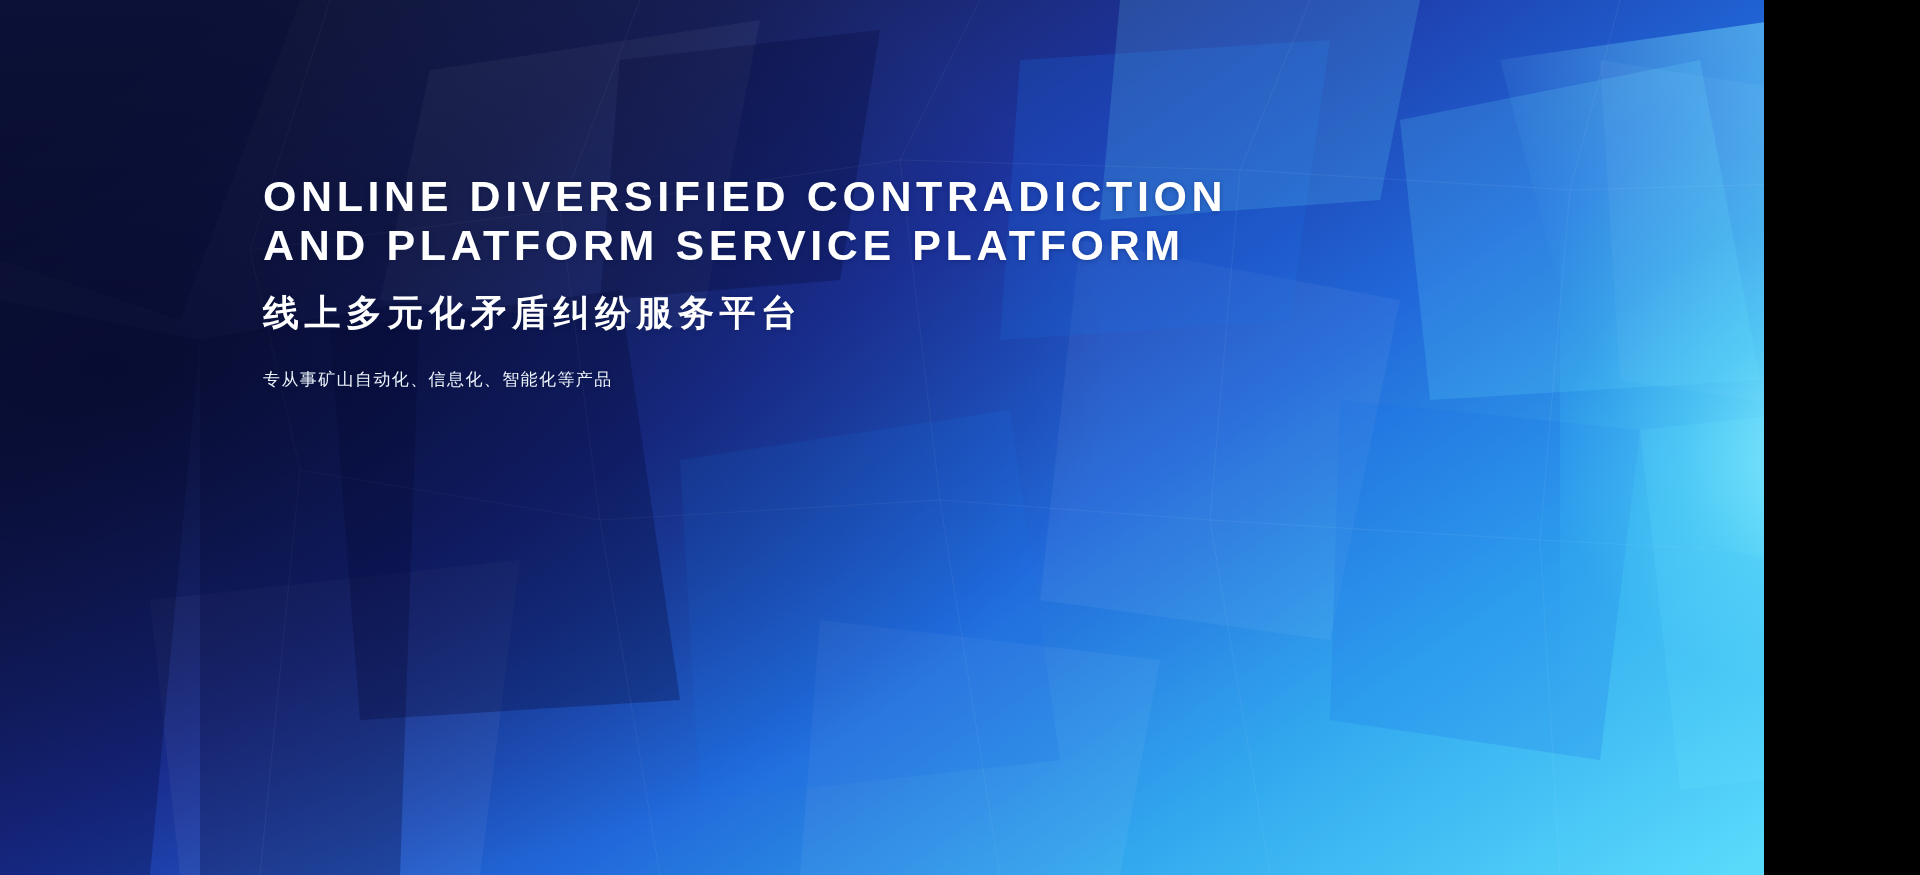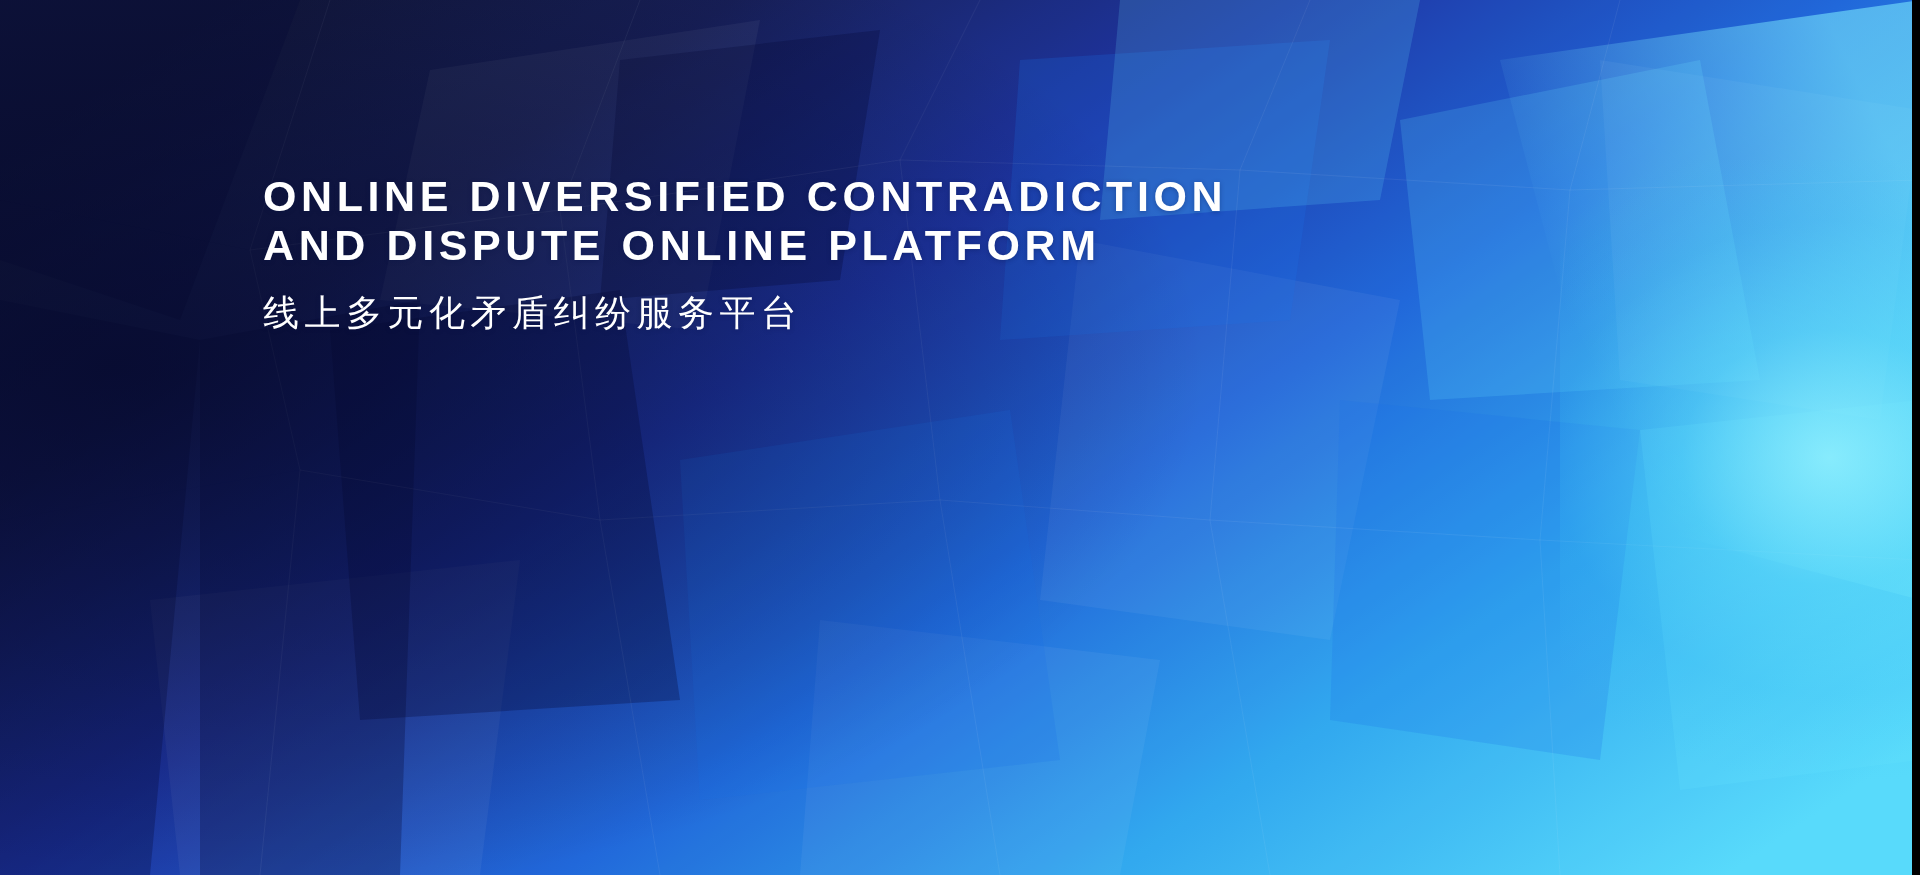--- a/index.html
+++ b/index.html
@@ -1,18 +1,18 @@
 <!DOCTYPE html>
 <html><head>
 <meta charset="utf-8">
 <style>
   html,body{margin:0;padding:0;background:#000;}
   #stage{
     position:relative;
-    width:1912px;height:875px;
+    width:1764px;height:875px;
     overflow:hidden;
     font-family:"Liberation Sans","DejaVu Sans",sans-serif;
     background:#8b5cf6;
   }
   #bg{position:absolute;inset:0;width:1920px;height:875px;display:block;}
   #glow{
     position:absolute;left:1560px;top:160px;width:640px;height:620px;
     background:radial-gradient(ellipse at 42% 48%, rgba(150,245,255,.78) 0%, rgba(95,224,250,.45) 28%, rgba(60,200,245,.16) 52%, rgba(60,200,245,0) 72%);
     pointer-events:none;
   }
@@ -31,21 +31,21 @@
     font-weight:700;
     letter-spacing:4.6px;
     white-space:nowrap;
     text-shadow:0 1px 5px rgba(0,20,70,.33);
   }
   #zh-title{
     margin-top:22px;
     color:#ffffff;
     font-size:36px;
     line-height:42px;
-    font-weight:400;
+    font-weight:700;
     letter-spacing:5.5px;
     white-space:nowrap;
     text-shadow:0 1px 5px rgba(0,20,70,.3);
   }
   #desc{margin-top:30px;}
   .desc-line{
     color:#eef4fb;
     font-size:17px;
     line-height:32px;
     font-weight:400;
@@ -137,19 +137,20 @@
       <path d="M1310,0 L1240,170 L1210,520 L1270,875"></path>
       <path d="M1620,0 L1570,190 L1540,540 L1560,875"></path>
     </g>
   </svg>
 
   <div id="glow"></div>
   <div id="vignette"></div>
 
   <div id="content">
     <div class="hl">ONLINE DIVERSIFIED CONTRADICTION</div>
-    <div class="hl">AND DISPUTE ONLINE PLATFORM</div>
+    <div class="hl">AND PLATFORM SERVICE PLATFORM</div>
     <div id="zh-title">线上多元化矛盾纠纷服务平台</div>
     <div id="desc">
+      <div class="desc-line">专从事矿山自动化、信息化、智能化等产品</div>
     </div>
   </div>
 
 </div>
 
 </body></html>

